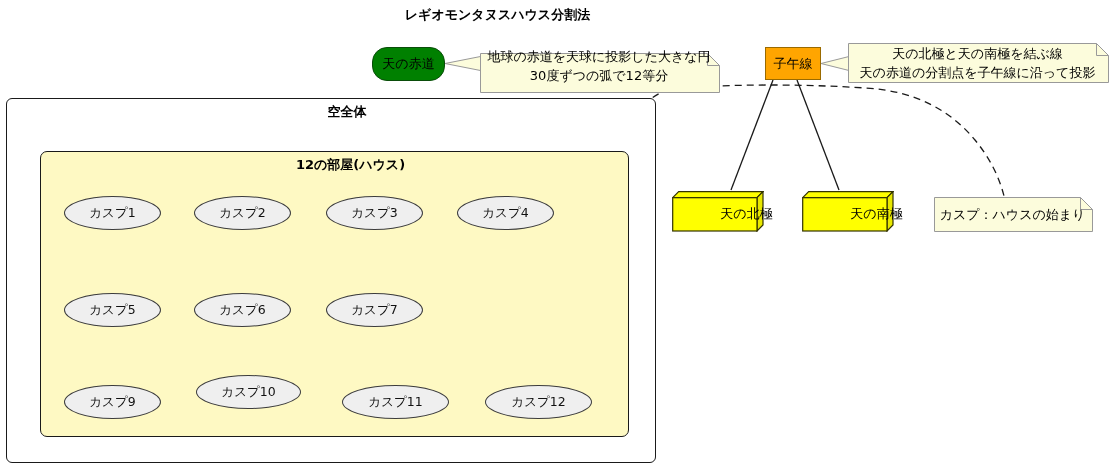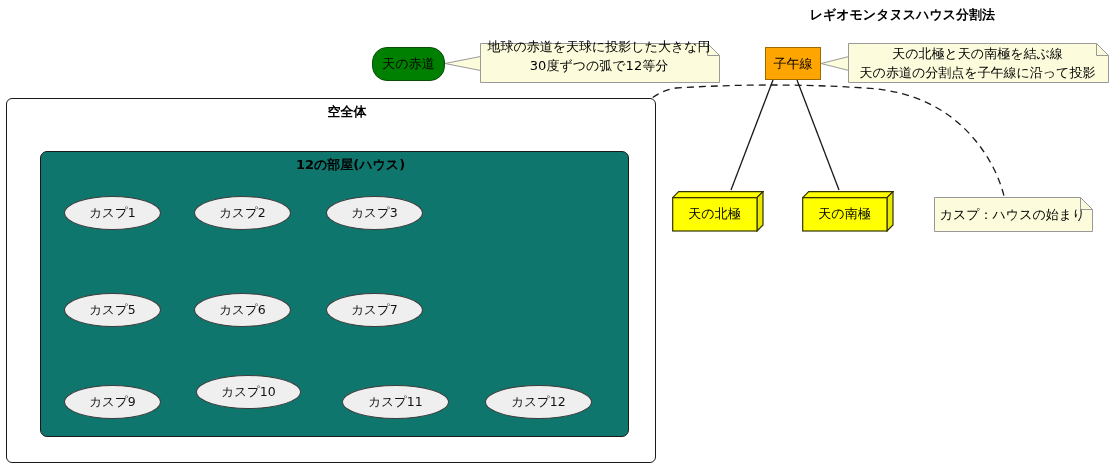--- a/index.html
+++ b/index.html
@@ -5,21 +5,21 @@
   html,body{margin:0;padding:0;background:#fff;}
   .canvas{
     position:relative;width:1113px;height:471px;background:#ffffff;
     font-family:"DejaVu Sans","Liberation Sans",sans-serif;
     color:#111;overflow:hidden;
   }
   .abs{position:absolute;}
   svg.layer{position:absolute;left:0;top:0;width:1113px;height:471px;}
 
   .diagram-title{
-    left:0;top:6px;width:995px;text-align:right;
+    left:0;top:6px;width:995px;text-align:center;
     font-size:13px;font-weight:bold;color:#000;
   }
 
   
   .node-box{
     display:flex;align-items:center;justify-content:center;
     font-size:13px;color:#000;box-sizing:border-box;
   }
   .equator-box{
     left:372px;top:47px;width:73px;height:34px;
@@ -31,21 +31,21 @@
   }
 
   
   .sky-box{
     left:6px;top:98px;width:650px;height:365px;
     background:#ffffff;border:1.4px solid #1a1a1a;border-radius:6px;
     box-sizing:border-box;
   }
   .houses-box{
     left:33px;top:52px;width:589px;height:286px;
-    background:#0f766e;border:1.4px solid #1a1a1a;border-radius:7px;
+    background:#fef9c3;border:1.4px solid #1a1a1a;border-radius:7px;
     box-sizing:border-box;position:absolute;
   }
   .container-title{
     position:absolute;left:16px;top:4px;width:100%;text-align:center;
     font-size:13px;font-weight:bold;color:#000;
   }
 
   
   .cusp{
     position:absolute;height:34px;border-radius:50%;
@@ -60,21 +60,21 @@
   .note .note-text{
     position:absolute;left:4px;right:6px;top:0;bottom:0;
     display:flex;flex-direction:column;align-items:center;justify-content:center;
     font-size:13px;line-height:19px;color:#000;text-align:center;white-space:nowrap;
   }
 
   
   .pole-node .pole-label{
     position:absolute;left:0;top:6px;width:85px;height:34px;
     display:flex;align-items:center;justify-content:center;
-    font-size:13px;color:#000;
+    font-size:13px;color:#000;padding-left:32px;
   }
 </style>
 </head>
 <body>
 
 <div class="canvas">
 
   <svg class="layer">
 
     <path d="M773,80 L731,190" stroke="#1a1a1a" stroke-width="1.3" fill="none"></path>
@@ -85,21 +85,21 @@
     <polygon points="445,63.5 483,56 483,71" fill="#FCFCDC" stroke="#999999" stroke-width="1"></polygon>
     <polygon points="821,63.5 851,56 851,71" fill="#FCFCDC" stroke="#999999" stroke-width="1"></polygon>
   </svg>
 
   <div class="abs diagram-title">レギオモンタヌスハウス分割法</div>
 
   <div class="abs node-box equator-box">
     <span>天の赤道</span>
   </div>
 
-  <div class="abs note" style="left:480px;top:43px;width:240px;height:26px;">
+  <div class="abs note" style="left:480px;top:53px;width:240px;height:26px;">
     <svg class="note-shape" width="240" height="40">
       <polygon points="0.5,0.5 227.5,0.5 239.5,12.5 239.5,39.5 0.5,39.5" fill="#FCFCDC" stroke="#999999" stroke-width="1"></polygon>
       <polyline points="227.5,0.5 227.5,12.5 239.5,12.5" fill="none" stroke="#999999" stroke-width="1"></polyline>
     </svg>
     <div class="note-text">
       <span>地球の赤道を天球に投影した大きな円</span>
       <span>30度ずつの弧で12等分</span>
     </div>
   </div>
 
@@ -120,20 +120,21 @@
 
   <div class="abs sky-box">
     <div class="container-title">空全体</div>
 
     <div class="houses-box">
       <div class="container-title">12の部屋(ハウス)</div>
 
       <div class="cusp" style="left:23px;top:44px;width:97px;">カスプ1</div>
       <div class="cusp" style="left:153px;top:44px;width:97px;">カスプ2</div>
       <div class="cusp" style="left:285px;top:44px;width:97px;">カスプ3</div>
+      <div class="cusp" style="left:416px;top:44px;width:97px;">カスプ4</div>
 
       <div class="cusp" style="left:23px;top:141px;width:97px;">カスプ5</div>
       <div class="cusp" style="left:153px;top:141px;width:97px;">カスプ6</div>
       <div class="cusp" style="left:285px;top:141px;width:97px;">カスプ7</div>
 
       <div class="cusp" style="left:23px;top:233px;width:97px;">カスプ9</div>
       <div class="cusp" style="left:155px;top:223px;width:105px;">カスプ10</div>
       <div class="cusp" style="left:301px;top:233px;width:107px;">カスプ11</div>
       <div class="cusp" style="left:444px;top:233px;width:107px;">カスプ12</div>
     </div>

